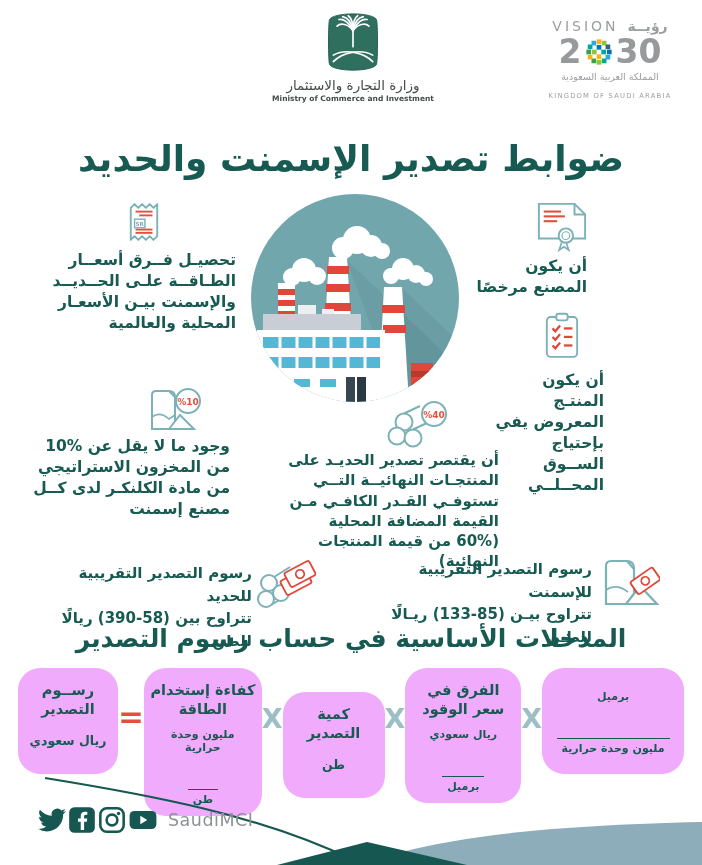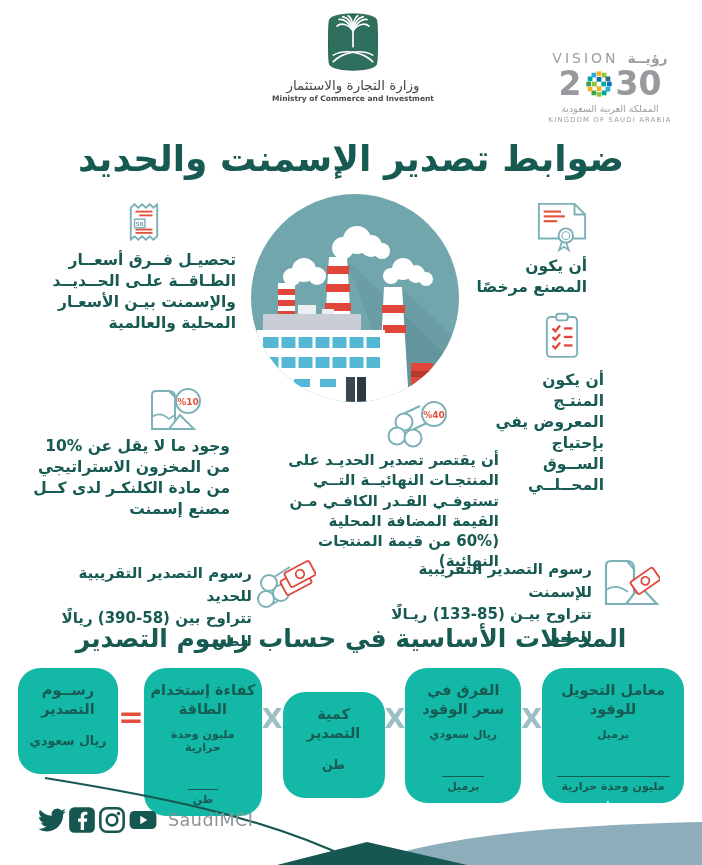--- a/index.html
+++ b/index.html
@@ -4,28 +4,28 @@
 <style>
   html,body{margin:0;padding:0;background:#e9e9e9;}
   .page{position:relative;width:702px;height:865px;background:#ffffff;overflow:hidden;
         font-family:"DejaVu Sans",sans-serif;margin:0 auto;}
   
   .ministry{position:absolute;left:266px;top:12px;width:174px;text-align:center;}
   .ministry svg{display:block;margin:0 auto;}
   .m-ar{margin-top:5px;font-size:13.5px;font-weight:normal;color:#454b4b;direction:rtl;}
   .m-en{font-size:7.5px;font-weight:bold;color:#454b4b;margin-top:1px;}
   .vision{position:absolute;right:12px;top:18px;width:160px;text-align:center;color:#9a9da1;}
-  .v-row1{display:flex;justify-content:center;align-items:flex-start;gap:9px;margin-top:32px;}
+  .v-row1{display:flex;justify-content:center;align-items:flex-start;gap:9px;}
   .v-en{font-size:14px;letter-spacing:3px;}
   .v-ar{font-size:14px;font-weight:bold;}
   .v-year{display:flex;justify-content:center;align-items:center;margin-top:1px;
           font-size:33px;font-weight:bold;color:#97999d;line-height:1;}
   .v-year svg{margin:0 2px;}
   .v-k-ar{font-size:9.5px;margin-top:3px;direction:rtl;}
-  .v-k-en{font-size:6.8px;letter-spacing:1.2px;margin-top:2px;}
+  .v-k-en{font-size:6.8px;letter-spacing:1.2px;margin-top:10px;}
   
   .title{position:absolute;left:0;top:138px;width:702px;margin:0;text-align:center;
          font-size:36px;font-weight:bold;color:#175a52;direction:rtl;}
   
   .factory{position:absolute;left:250px;top:193px;}
   
   .icn{position:absolute;}
   .rule-text{position:absolute;color:#175a52;font-weight:bold;text-align:right;
              direction:rtl;line-height:1.35;}
   #rule1-text{left:28px;top:250px;width:208px;font-size:15.5px;}
@@ -36,21 +36,21 @@
   
   .fee-text{position:absolute;direction:rtl;text-align:right;color:#175a52;
             font-weight:bold;font-size:15px;line-height:1.5;}
   #fee-iron-text{left:36px;top:562px;width:216px;}
   #fee-cement-text{left:386px;top:558px;width:206px;}
   
   .section-title{position:absolute;left:0;top:624px;width:702px;margin:0;text-align:center;
                  font-size:25px;font-weight:bold;color:#175a52;direction:rtl;}
   .formula-row{position:absolute;left:18px;top:668px;width:666px;display:flex;
                justify-content:space-between;align-items:flex-start;}
-  .fbox{background:#14b8a6;border-radius:22px;color:#175a52;text-align:center;
+  .fbox{background:#f0abfc;border-radius:22px;color:#175a52;text-align:center;
         padding:13px 6px 10px;box-sizing:border-box;min-height:106px;}
   .fbox .lbl{font-size:14.5px;font-weight:bold;line-height:1.3;direction:rtl;}
   .frac{margin-top:9px;display:flex;flex-direction:column;align-items:center;direction:rtl;gap:32px;}
   .fnum{font-size:11px;font-weight:bold;padding:0 5px 3px;}
   .fden{font-size:11px;font-weight:bold;border-top:1.5px solid #175a52;padding:3px 5px 0;}
   .unit{font-size:12.5px;font-weight:bold;margin-top:14px;direction:rtl;}
   .w-result{width:100px;} .w-f1{width:118px;} .w-f2{width:102px;margin-top:24px;} .w-f3{width:116px;} .w-f4{width:142px;}
   .op{font-weight:bold;line-height:1;}
   .op-x{color:#9cbfc5;font-size:27px;margin-top:37px;}
   .op-eq{color:#e2503c;font-size:31px;margin-top:33px;}
@@ -309,21 +309,20 @@
     <div class="op op-x">X</div>
     <div class="fbox w-f3">
       <div class="lbl">الفرق في سعر الوقود</div>
       <div class="frac">
         <div class="fnum">ريال سعودي</div>
         <div class="fden">برميل</div>
       </div>
     </div>
     <div class="op op-x">X</div>
     <div class="fbox w-f4">
-      <div class="lbl">معامل التحويل للوقود</div>
       <div class="frac">
         <div class="fnum">برميل</div>
         <div class="fden">مليون وحدة حرارية</div>
       </div>
     </div>
   </div>
 
   <svg class="footer-svg" width="702" height="105" viewBox="0 0 702 105">
     <path d="M355 105 C440 78 530 66 702 62 L702 105 Z" fill="#8cadb9"></path>
     <polygon points="277,105 367,82 467,105" fill="#175751"></polygon>

